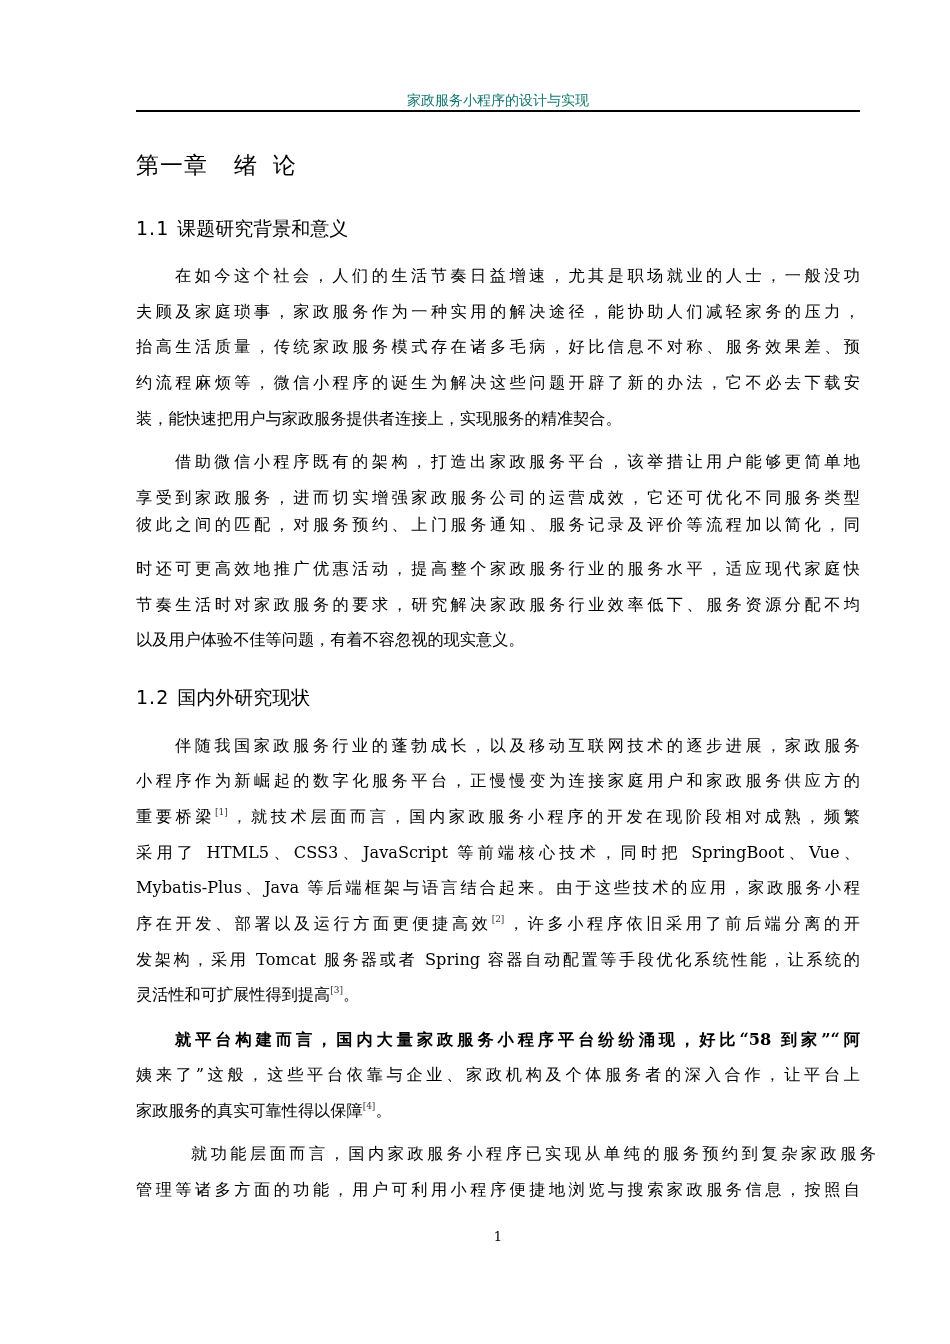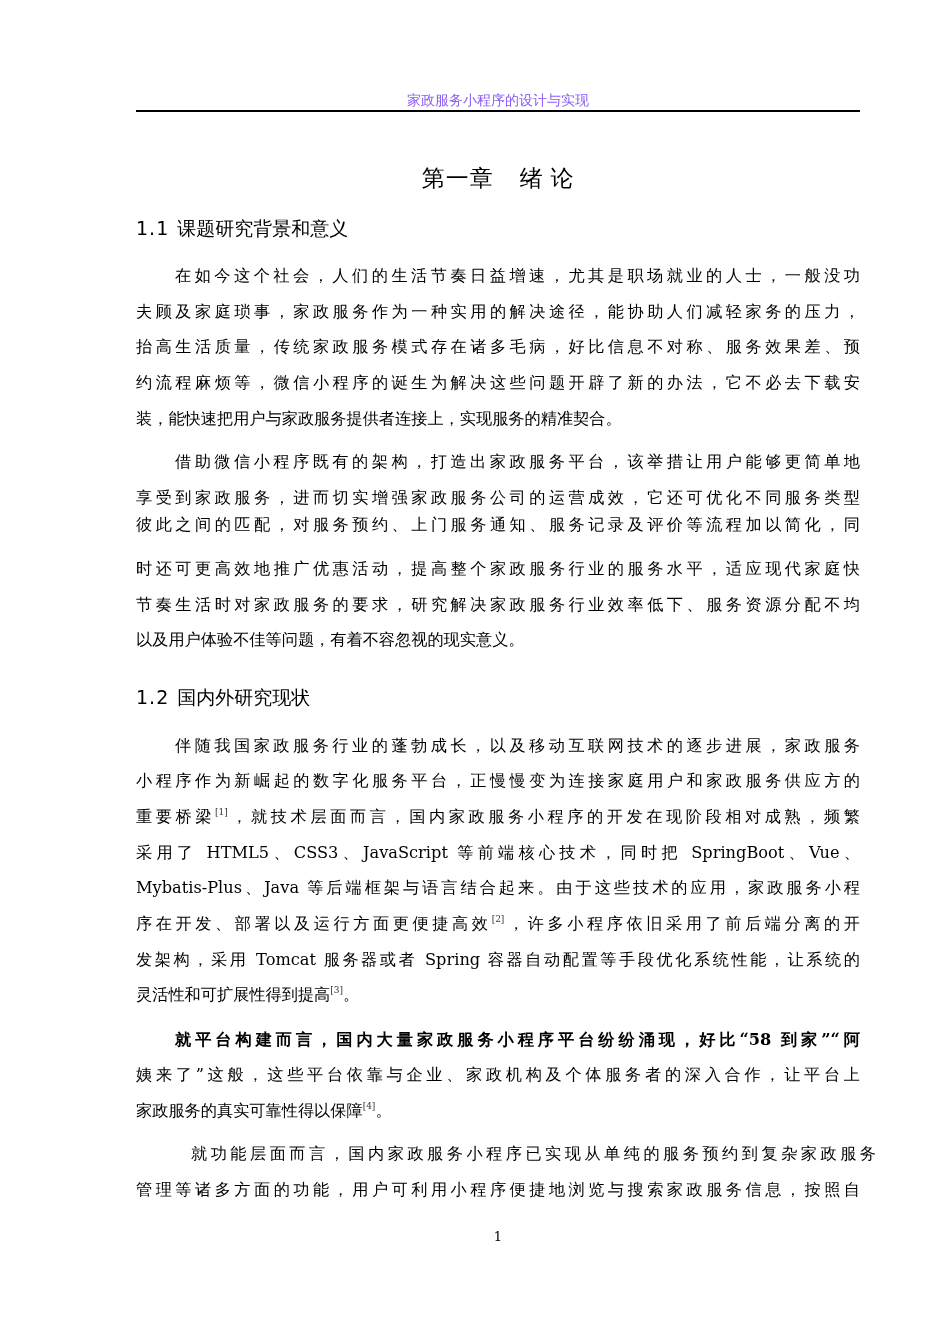--- a/index.html
+++ b/index.html
@@ -1,23 +1,23 @@
 <!DOCTYPE html>
 <html><head>
 <meta charset="utf-8">
 <style>
   html, body { margin: 0; padding: 0; background: #ffffff; }
   body { width: 950px; height: 1344px; position: relative; overflow: hidden;
          font-family: "DejaVu Serif", "Liberation Serif", serif; color: #000; }
   .page { position: absolute; left: 0; top: 0; width: 950px; height: 1344px; background: #fff; }
   .running-header { position: absolute; left: 136px; width: 724px; top: 91px; text-align: center;
-         font-size: 14px; line-height: 18px; color: #8b5cf6; }
+         font-size: 14px; line-height: 18px; color: #0f766e; }
   .header-rule { position: absolute; left: 136px; width: 724px; top: 110px; height: 0; border-top: 2px solid #000; }
-  .chapter-title { position: absolute; left: 136px; width: 724px; top: 164px; text-align: center;
-         font-family: Liberation Serif, serif; font-size: 23px; line-height: 30px; letter-spacing: 1px; }
+  .chapter-title { position: absolute; left: 136px; width: 724px; top: 152px; 
+         font-family: Liberation Mono, monospace; font-size: 23px; line-height: 30px; letter-spacing: 1px; }
   .chapter-title .gap { display: inline-block; width: 26px; }
   .section-title { position: absolute; left: 136px; font-family: "DejaVu Sans", "Liberation Sans", sans-serif;
          font-size: 19px; line-height: 24px; }
   .section-title .num { letter-spacing: 1px; margin-right: 8px; }
   .line { position: absolute; left: 136px; width: 724px; font-size: 16.2px; line-height: 22px;
          white-space: nowrap; text-align: justify; text-align-last: justify; }
   .line.indent { left: 175px; width: 685px; }
   .line.last { text-align-last: left; }
   .cite { font-size: 9px; vertical-align: 7px; line-height: 0; color: #333; }
   .page-number { position: absolute; left: 136px; width: 724px; top: 1229px; text-align: center;

